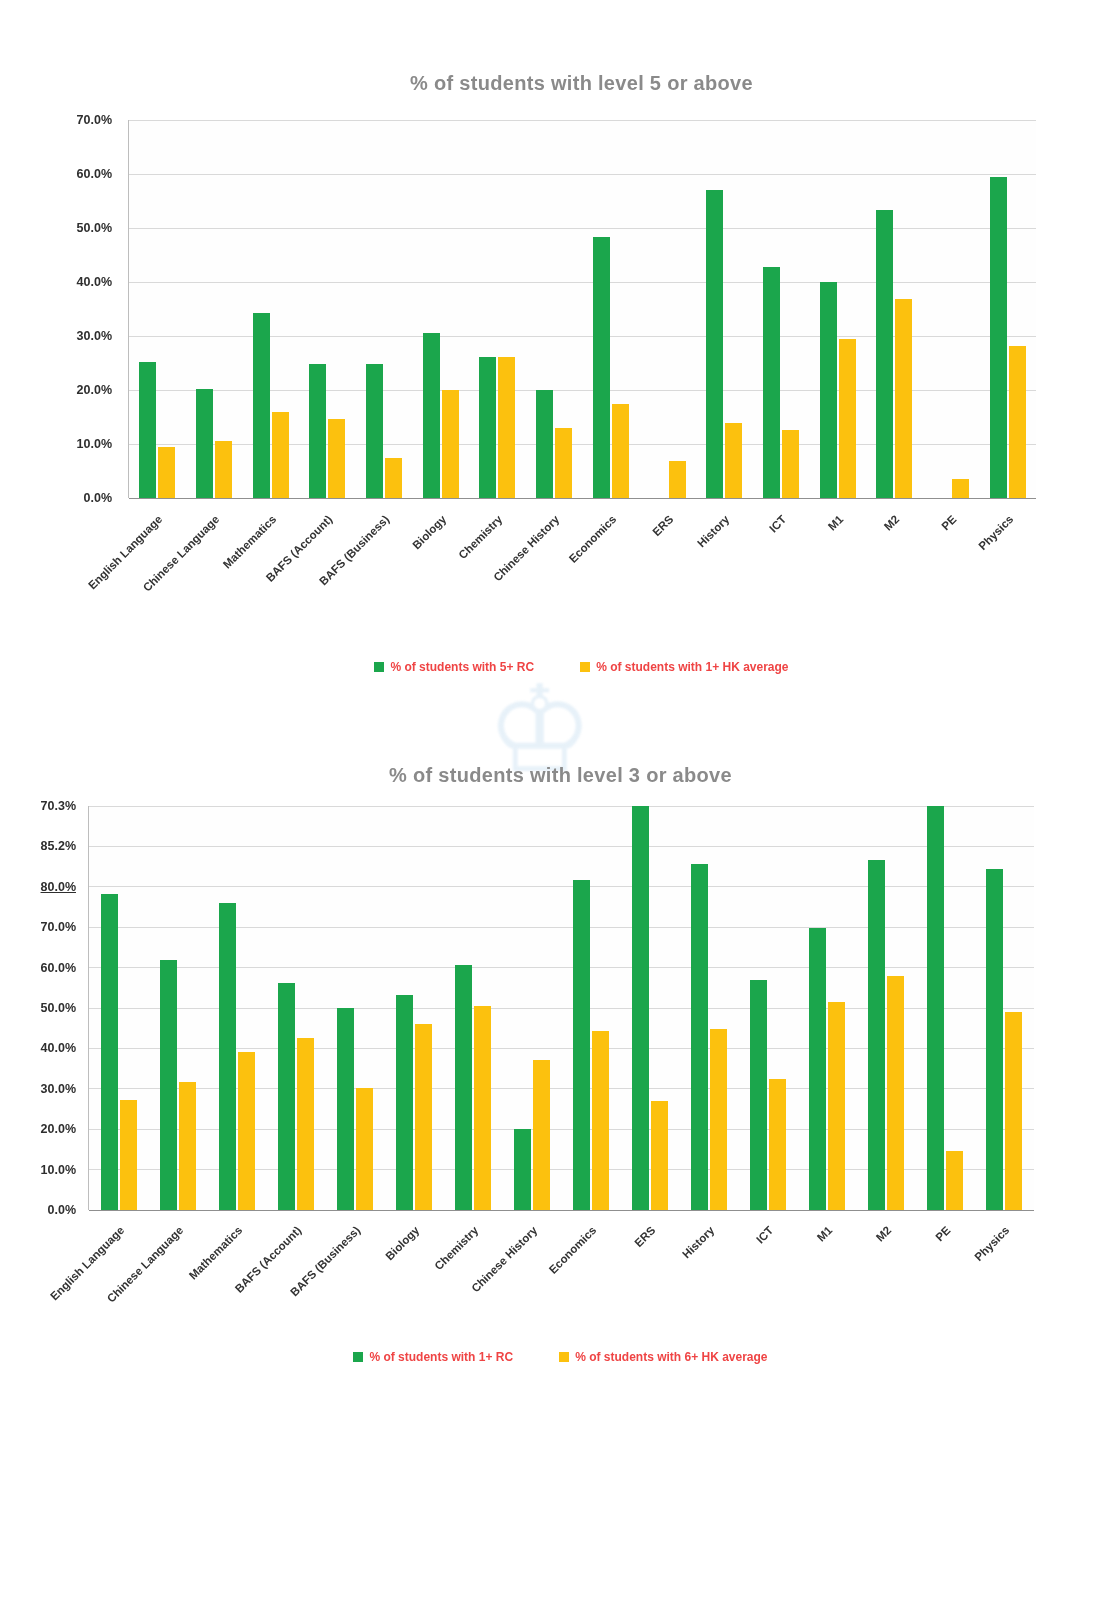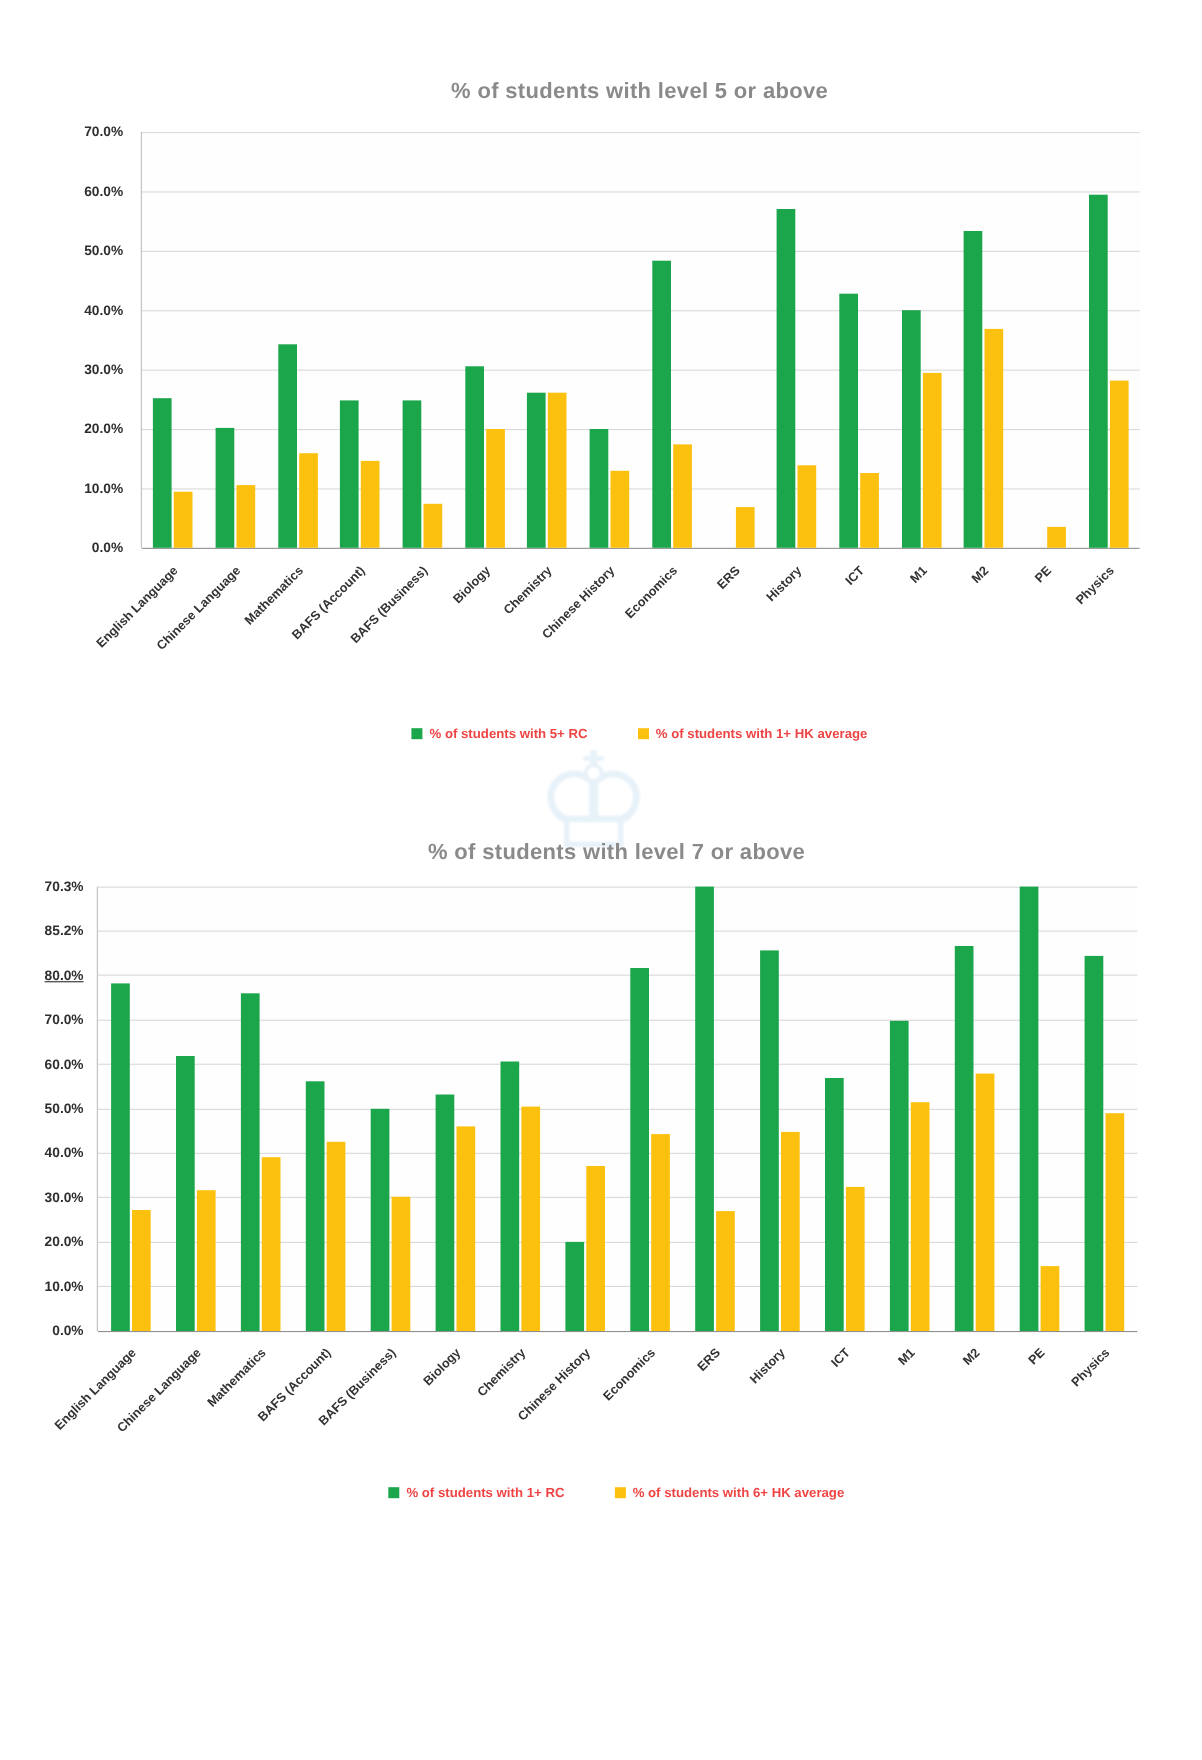--- a/index.html
+++ b/index.html
@@ -159,21 +159,21 @@
   </section>
 
   <div class="watermark">
     <span class="wm-crown">♔</span>
     <span class="wm-blob-pink"></span>
     <span class="wm-blob-square"></span>
     <span class="wm-blob-blue"></span>
   </div>
 
   <section class="chart">
-    <h2 class="chart-title" style="left: 88px; width: 945px; top: 764px; margin: 0px;">% of students with level 7 or above</h2>
+    <h2 class="chart-title" style="left: 88px; width: 945px; top: 764px; margin: 0px;">% of students with level 3 or above</h2>
     <div class="ticks" style="left: 0px; top: 806px; width: 76px; height: 404px;">
         <div class="tick-label" style="top: 396px;">0.0%</div>
         <div class="tick-label" style="top: 355.6px;">10.0%</div>
         <div class="tick-label" style="top: 315.2px;">20.0%</div>
         <div class="tick-label" style="top: 274.8px;">30.0%</div>
         <div class="tick-label" style="top: 234.4px;">40.0%</div>
         <div class="tick-label" style="top: 194px;">50.0%</div>
         <div class="tick-label" style="top: 153.6px;">60.0%</div>
         <div class="tick-label" style="top: 113.2px;">70.0%</div>
         <div class="tick-label" style="top: 72.8px; text-decoration: underline;">80.0%</div>

